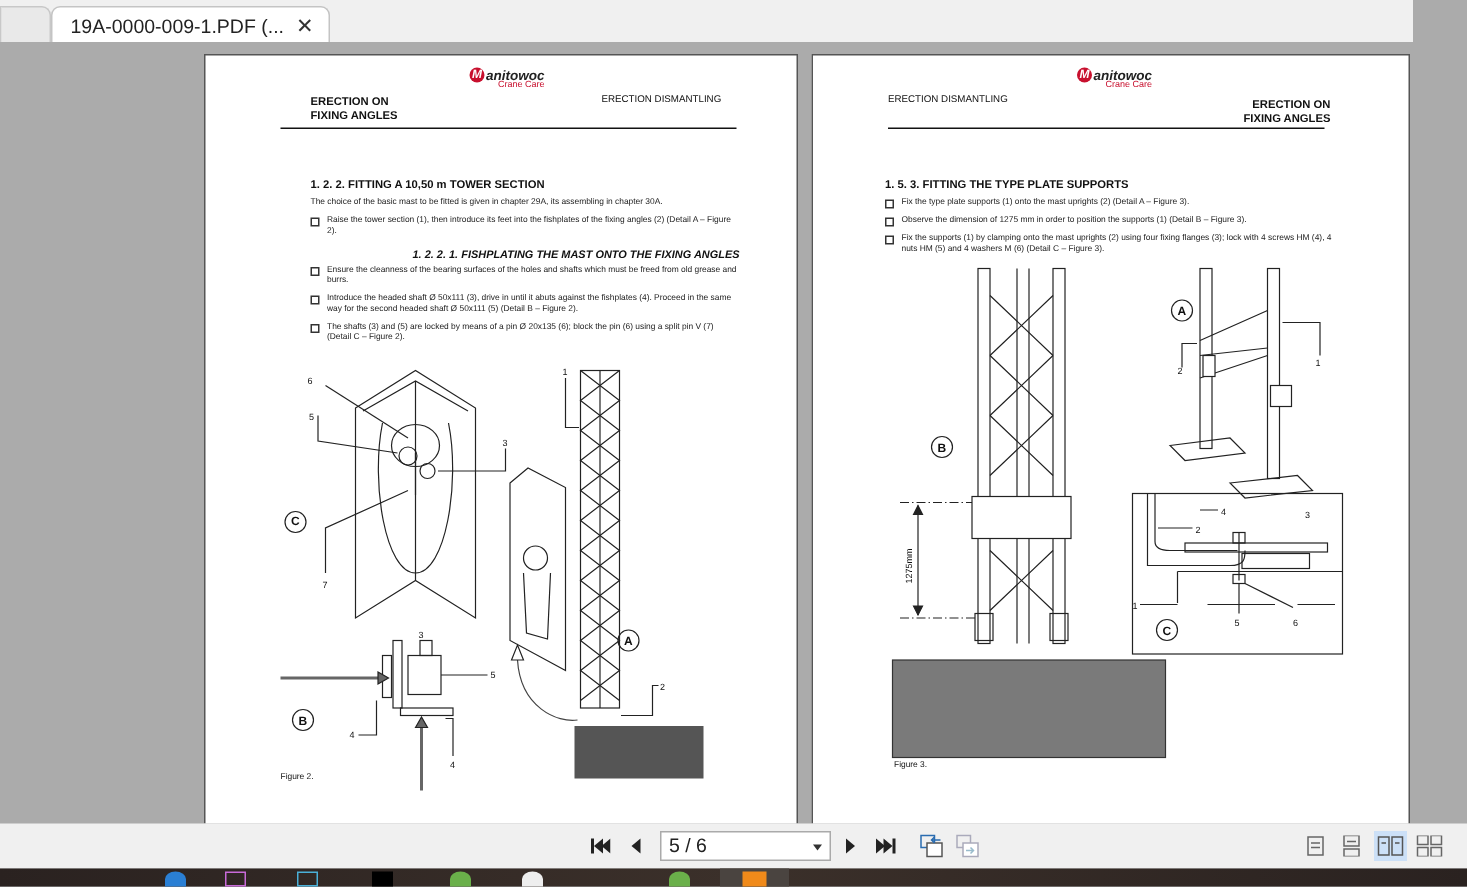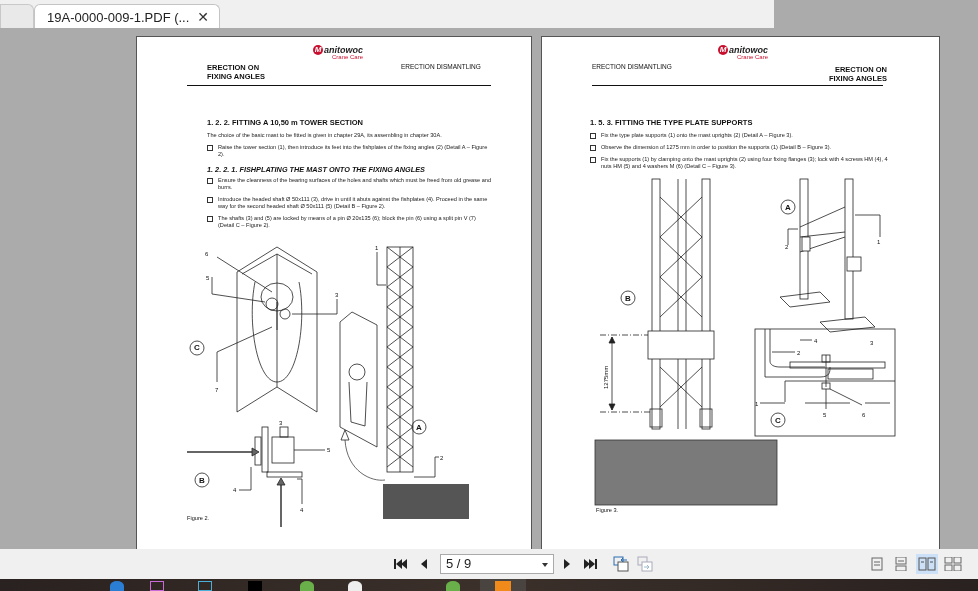--- a/index.html
+++ b/index.html
@@ -1,35 +1,35 @@
 <!DOCTYPE html>
 <html><head>
 <meta charset="utf-8">
 <style>
   * { box-sizing: border-box; margin: 0; padding: 0; }
   html, body { width: 978px; height: 591px; overflow: hidden; background: #ababab; font-family: "Liberation Sans", sans-serif; }
-  .tabbar { position: absolute; left: 0; top: 0; width: 774px; height: 28px; background: #f0f0f0; }
+  .tabbar { position: absolute; left: 0; top: 0; width: 942px; height: 28px; background: #f0f0f0; }
   .tab-stub { position: absolute; left: 0; top: 4px; width: 34px; height: 24px; border: 1px solid #c8c8c8; border-bottom: none; border-radius: 0 6px 0 0; background: #e9e9e9; }
   .tab { position: absolute; left: 34px; top: 4px; width: 186px; height: 25px; background: #fff; border: 1px solid #c4c4c4; border-bottom: none; border-radius: 6px 6px 0 0; display: flex; align-items: center; padding-left: 12px; font-size: 13px; color: #222; }
   .tab .close { position: absolute; right: 10px; top: 4px; font-size: 14px; color: #333; cursor: pointer; }
   .viewer { position: absolute; left: 0; top: 28px; width: 978px; height: 521px; background: #ababab; overflow: hidden; }
   .page { position: absolute; top: 8px; background: #fff; border: 1px solid #555; }
   .page.left { left: 136px; width: 396px; height: 520px; }
   .page.right { left: 541px; width: 399px; height: 520px; }
   .hdr { position: absolute; top: 0; left: 0; right: 0; height: 50px; }
   .hdr .rule { position: absolute; left: 50px; right: 40px; top: 48px; height: 1px; background: #111; }
   .logo { position: absolute; top: 8px; text-align: right; }
   .logo .brand { font: italic bold 9px "Liberation Sans", sans-serif; color: #222; display: flex; align-items: center; gap: 1px; }
   .logo .brand .m { display: inline-block; width: 10px; height: 10px; border-radius: 50%; background: #c8102e; color: #fff; font-size: 8px; line-height: 10px; text-align: center; }
   .logo .sub { font-size: 6px; color: #c8102e; margin-top: -1px; }
   .hdr-title { position: absolute; font-size: 7.5px; font-weight: bold; color: #111; line-height: 9px; margin-left: 20px; }
   .hdr-section { position: absolute; font-size: 6.5px; color: #111; }
   .content { position: absolute; left: 48px; right: 38px; top: 82px; font-size: 5.6px; color: #222; line-height: 7px; }
   .h2 { font-size: 7.5px; font-weight: bold; margin-bottom: 6px; color: #111; }
-  .h3 { font-size: 7.3px; font-weight: bold; font-style: italic; margin: 8px 0 4px; color: #111; }
+  .h3 { font-size: 7.3px; font-weight: bold; font-style: italic; margin: 8px 0 4px; color: #111; text-align: right; }
   .para { margin-bottom: 5px; }
   .bullet { display: flex; gap: 5px; margin-bottom: 5px; }
   .bullet .box { flex: 0 0 6px; width: 6px; height: 6px; border: 1px solid #333; margin-top: 1px; }
   .figure { position: absolute; }
   .fig-caption { position: absolute; font-size: 5.6px; color: #111; }
   .statusbar { position: absolute; left: 0; top: 549px; width: 978px; height: 30px; background: #f0f0f0; }
   .nav-btn { position: absolute; top: 8px; width: 14px; height: 14px; cursor: pointer; display: flex; align-items: center; justify-content: center; }
   .page-select { position: absolute; left: 440px; top: 5px; width: 114px; height: 20px; border: 1px solid #aaa; background: #fff; font-size: 13px; color: #222; padding-left: 5px; line-height: 18px; }
   .page-select .arrow { position: absolute; right: 5px; top: 8px; width: 0; height: 0; border-left: 3px solid transparent; border-right: 3px solid transparent; border-top: 4px solid #333; }
   .view-btn { position: absolute; top: 5px; width: 22px; height: 20px; display: flex; align-items: center; justify-content: center; cursor: pointer; }
@@ -263,21 +263,21 @@
         <polygon points="9,1 3,6 9,11" fill="#222"></polygon>
         <polygon points="14,1 8,6 14,11" fill="#222"></polygon>
       </svg>
   </div>
   <div class="nav-btn" style="left:417px;">
     <svg width="10" height="12" viewBox="0 0 10 12">
         <polygon points="8,1 2,6 8,11" fill="#222"></polygon>
       </svg>
   </div>
   <div class="page-select">
-    <span>5 / 9</span>
+    <span>5 / 6</span>
     <span class="arrow"></span>
   </div>
   <div class="nav-btn" style="left:560px;">
     <svg width="10" height="12" viewBox="0 0 10 12">
         <polygon points="2,1 8,6 2,11" fill="#222"></polygon>
       </svg>
   </div>
   <div class="nav-btn" style="left:584px;">
     <svg width="14" height="12" viewBox="0 0 14 12">
         <polygon points="0,1 6,6 0,11" fill="#222"></polygon>

